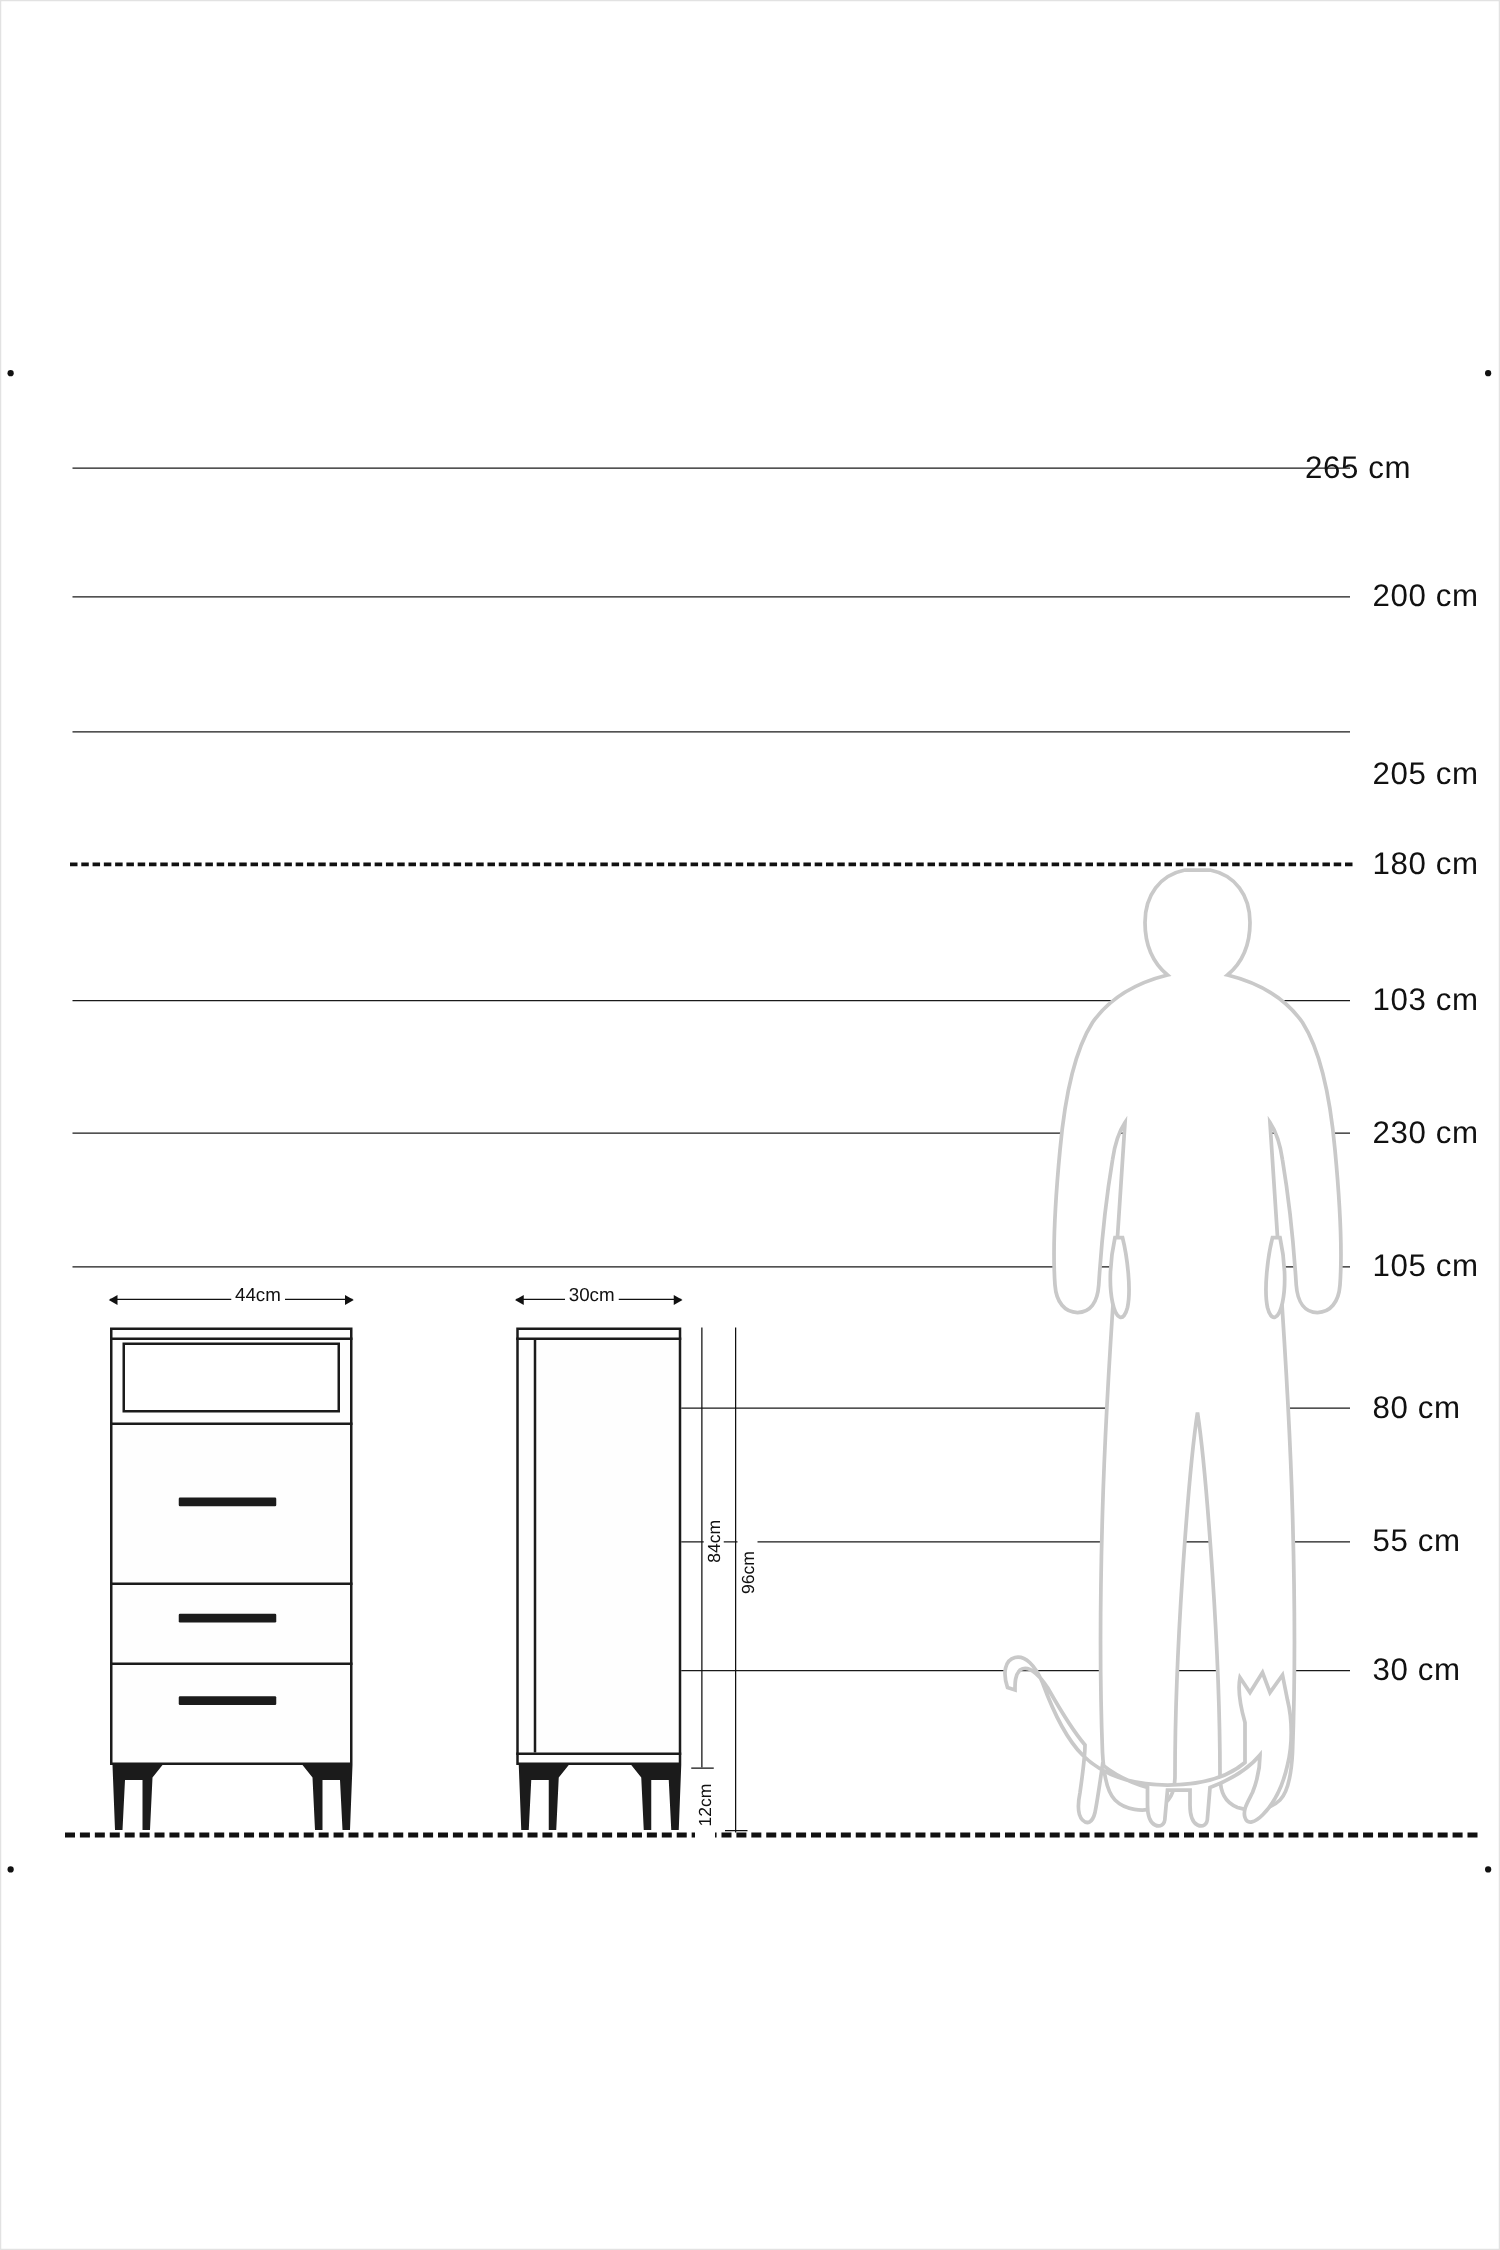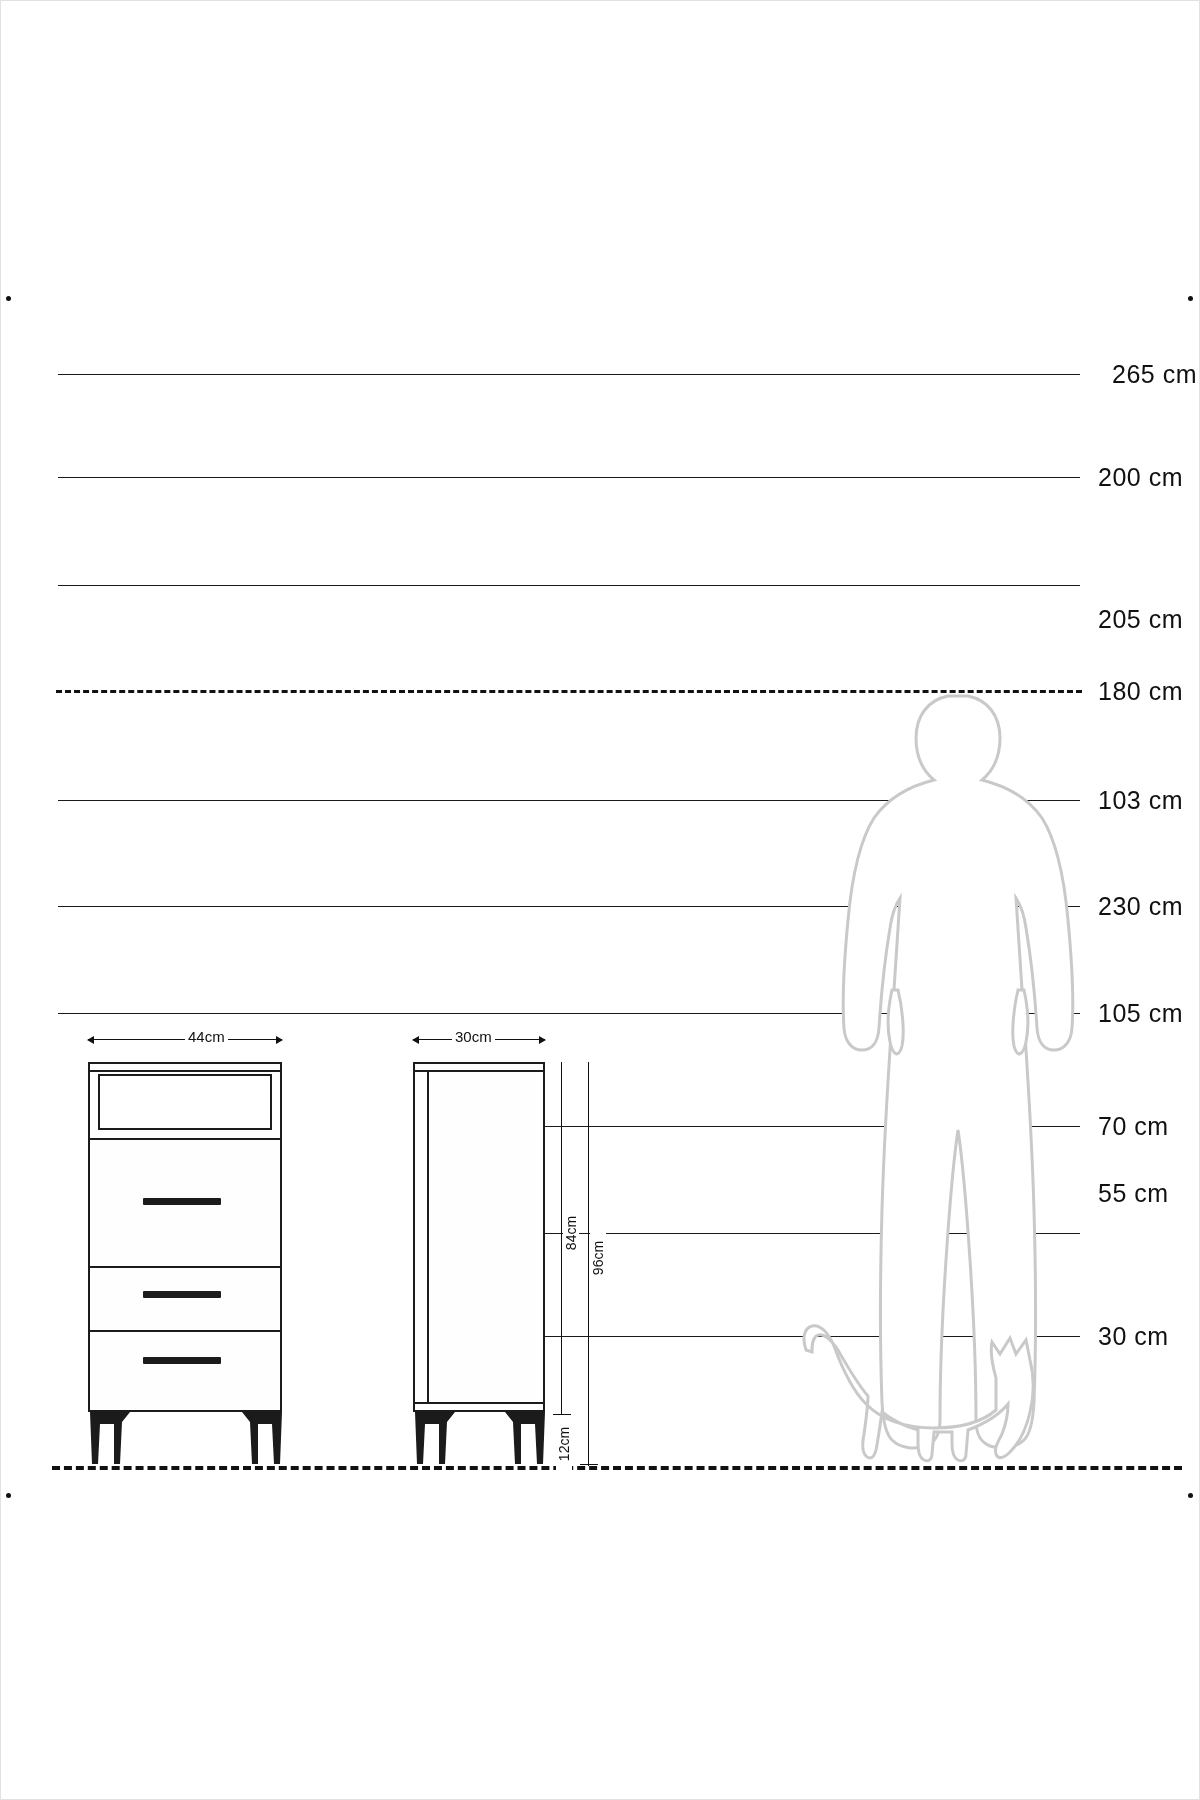--- a/index.html
+++ b/index.html
@@ -134,45 +134,45 @@
 <div id="stage">
 
   <div class="frame-border"></div>
 
   <div class="corner-tick" style="left:6px; top:296px;"></div>
   <div class="corner-tick" style="left:1188px; top:296px;"></div>
   <div class="corner-tick" style="left:6px; top:1493px;"></div>
   <div class="corner-tick" style="left:1188px; top:1493px;"></div>
 
   <div class="scale-line" style="left:58px; top:374px; width:1022px;"></div>
-  <div class="scale-label" style="left:1112px; top:360px;">265 cm</div>
+  <div class="scale-label" style="left:1044px; top:360px;">265 cm</div>
 
   <div class="scale-line" style="left:58px; top:477px; width:1022px;"></div>
   <div class="scale-label" style="left:1098px; top:463px;">200 cm</div>
 
   <div class="scale-line" style="left:58px; top:585px; width:1022px;"></div>
   <div class="scale-label" style="left:1098px; top:605px;">205 cm</div>
 
   <div class="scale-line dashed" style="left:56px; top:690px; width:1026px;"></div>
   <div class="scale-label" style="left:1098px; top:677px;">180 cm</div>
 
   <div class="scale-line" style="left:58px; top:800px; width:1022px;"></div>
   <div class="scale-label" style="left:1098px; top:786px;">103 cm</div>
 
   <div class="scale-line" style="left:58px; top:906px; width:1022px;"></div>
   <div class="scale-label" style="left:1098px; top:892px;">230 cm</div>
 
   <div class="scale-line" style="left:58px; top:1013px; width:1022px;"></div>
   <div class="scale-label" style="left:1098px; top:999px;">105 cm</div>
 
   <div class="scale-line" style="left:535px; top:1126px; width:545px;"></div>
-  <div class="scale-label" style="left:1098px; top:1112px;">70 cm</div>
+  <div class="scale-label" style="left:1098px; top:1112px;">80 cm</div>
 
   <div class="scale-line" style="left:535px; top:1233px; width:545px;"></div>
-  <div class="scale-label" style="left:1098px; top:1179px;">55 cm</div>
+  <div class="scale-label" style="left:1098px; top:1219px;">55 cm</div>
 
   <div class="scale-line" style="left:535px; top:1336px; width:545px;"></div>
   <div class="scale-label" style="left:1098px; top:1322px;">30 cm</div>
 
   <div class="ground-line" style="left:52px; top:1466px; width:1130px;"></div>
 
   <div class="silhouette" style="left:830px; top:690px;">
     <svg width="260" height="780" viewBox="0 0 260 780">
       <path d="M118 6 C98 10 86 26 86 48 C86 66 92 80 104 90
                C80 96 58 108 44 128 C30 150 22 186 18 230

